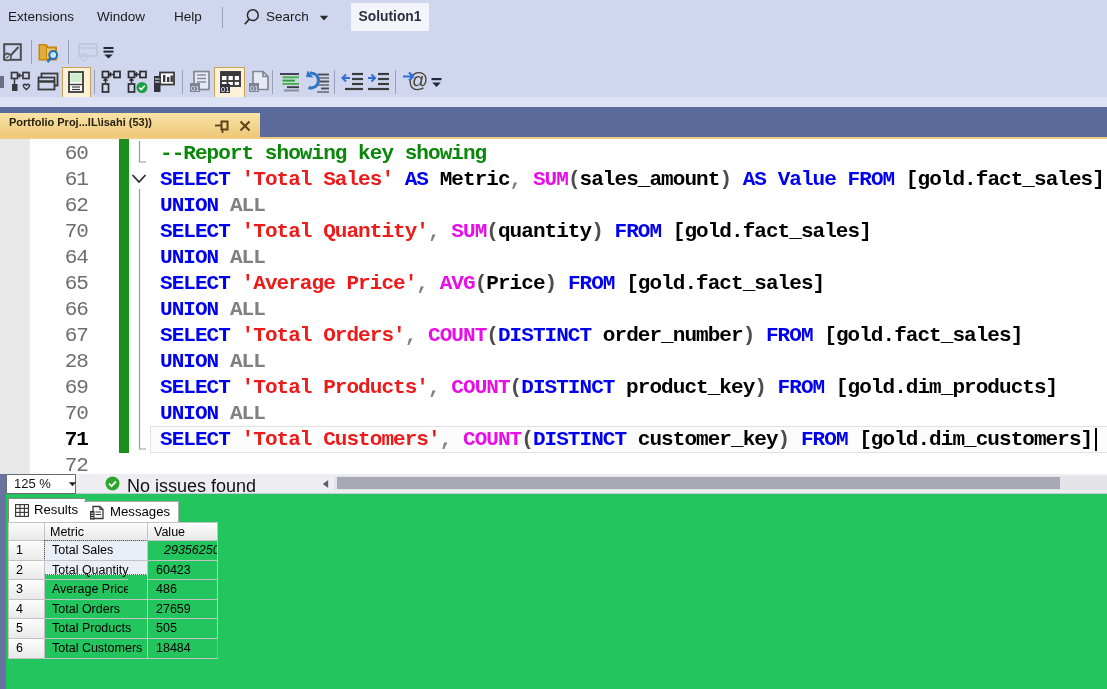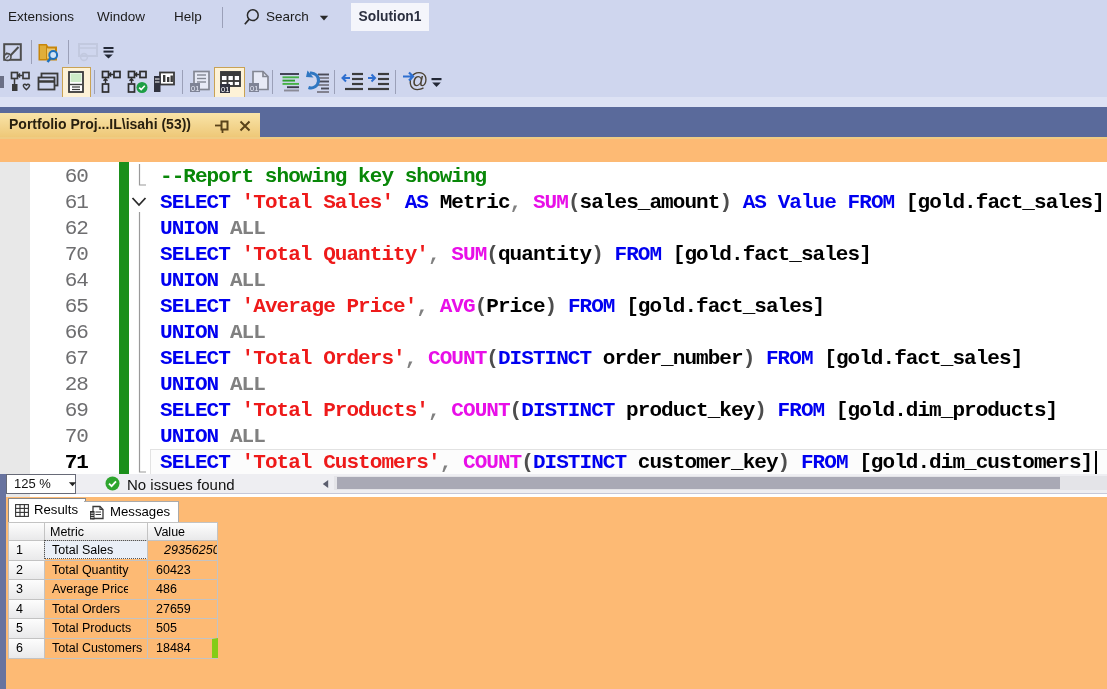--- a/index.html
+++ b/index.html
@@ -1,28 +1,28 @@
 <!DOCTYPE html>
 <html><head>
 <meta charset="utf-8">
 <style>
   html,body{margin:0;padding:0;}
-  #app{position:relative;width:1107px;height:689px;overflow:hidden;background:#fdba74;
+  #app{position:relative;width:1107px;height:689px;overflow:hidden;background:#22c55e;
        font-family:"Liberation Sans",sans-serif;}
   .abs{position:absolute;}
   #chrome{left:0;top:0;width:1107px;height:110px;background:#cfd6ee;}
   .menutext{top:9px;font-size:13.5px;color:#1b1b1b;}
   #sol1{left:351px;top:3px;width:78px;height:28px;background:#f4f5fb;color:#2c3040;
         font-size:13.8px;font-weight:bold;text-align:center;line-height:28px;}
   .vsep{width:1px;background:#9ba0b8;}
   #tabbar{left:0;top:107px;width:1107px;height:30px;background:#5a6a9b;}
   #doctab{left:0;top:6px;width:260px;height:24px;background:linear-gradient(#f9e4a8,#eec878);}
-  #doctab .ttl{position:absolute;left:9px;top:3px;font-size:14px;font-weight:bold;color:#28200f;}
+  #doctab .ttl{position:absolute;left:9px;top:3px;font-size:11px;font-weight:bold;color:#28200f;}
   #tanline{left:0;top:137px;width:1107px;height:2px;background:#efcb83;}
-  #editor{left:0;top:139px;width:1107px;height:335px;background:#ffffff;margin-top:23px;}
+  #editor{left:0;top:139px;width:1107px;height:335px;background:#ffffff;}
   #indmargin{left:0;top:0;width:30px;height:335px;background:#e8e8e8;}
   #greenbar{left:119px;top:0;width:10px;height:314px;background:#1b8f1b;}
   .ln{position:absolute;width:58px;left:30px;text-align:right;color:#6e6e70;
       font-family:"Liberation Mono",monospace;font-size:21px;letter-spacing:-0.95px;line-height:26px;}
   .cl{position:absolute;left:160px;white-space:pre;font-family:"Liberation Mono",monospace;
       font-size:21px;letter-spacing:-0.95px;line-height:26px;font-weight:bold;color:#000;}
   .kw{color:#0000f0;} .str{color:#ee1a1a;} .fn{color:#e80ee8;} .gy{color:#808080;}
   .cm{color:#088708;} .pr{color:#4d4d4d;}
   #curline{left:150px;top:287px;width:957px;height:27px;border:1px solid #e2e2e2;border-right:none;background:#fcfcfc;box-sizing:border-box;}
   #cursor{left:1095px;top:289px;width:2px;height:23px;background:#000;}
@@ -264,21 +264,21 @@
     <div class="abs" id="zoomcombo">
         <span style="position:absolute;left:7px;top:1px;">125 %</span>
       <svg class="abs" style="left:61px;top:6px;" width="9" height="7" viewBox="0 0 10 7">
         <path d="M1 1 L5 5.5 L9 1 Z" fill="#222"></path>
       </svg>
     </div>
     <svg class="abs" style="left:105px;top:2px;" width="15" height="15" viewBox="0 0 15 15">
       <circle cx="7.5" cy="7.5" r="7" fill="#2ea52e"></circle>
       <path d="M4 7.6 L6.6 10.2 L11 5.4" stroke="#fff" stroke-width="1.8" fill="none"></path>
     </svg>
-    <div class="abs" style="left:127px;top:2px;font-size:15px;color:#111;">No issues found</div>
+    <div class="abs" style="left:127px;top:2px;font-size:18px;color:#111;">No issues found</div>
     <svg class="abs" style="left:321px;top:5px;" width="9" height="10" viewBox="0 0 10 11">
       <path d="M8 1 L2 5.5 L8 10 Z" fill="#5b5e6e"></path>
     </svg>
     <div class="abs" style="left:334px;top:2px;width:773px;height:14px;background:#e4e4e8;"></div>
     <div class="abs" style="left:337px;top:3px;width:723px;height:12px;background:#a9a9b5;"></div>
   </div>
 
   <div class="abs" id="leftstrip"></div>
 
   
@@ -310,21 +310,21 @@
   <div class="gcell ghead" style="left:8px;top:522px;width:37px;height:18px;"></div>
   <div class="gcell ghead" style="left:44px;top:522px;width:104px;height:18px;">
       <span style="position:absolute;left:5px;top:2px;">Metric</span>
     </div>
   <div class="gcell ghead" style="left:147px;top:522px;width:71px;height:18px;border-right:1px solid #c3c3c3;">
       <span style="position:absolute;left:6px;top:2px;">Value</span>
     </div>
   <div class="gcell ghead" style="left:8px;top:540.0px;width:37px;height:19.6px;">
       <span style="position:absolute;left:7px;top:2px;">1</span>
     </div>
-  <div class="gcell" style="left:44px;top:540.0px;width:104px;height:19px; background:#eaeff7;outline:1px dotted #555;outline-offset:-1px;">
+  <div class="gcell" style="left:44px;top:540.0px;width:104px;height:35px; background:#eaeff7;outline:1px dotted #555;outline-offset:-1px;">
       <span style="position:absolute;left:7px;top:2px;">Total Sales</span>
     </div>
   <div class="gcell" style="left:147px;top:540.0px;width:71px;height:19.6px;border-right:1px solid #c3c3c3;">
       <span style="position:absolute;left:16px;top:2px;font-style:italic;">29356250</span>
     </div>
   <div class="gcell ghead" style="left:8px;top:559.6px;width:37px;height:19.6px;">
       <span style="position:absolute;left:7px;top:2px;">2</span>
     </div>
   <div class="gcell" style="left:44px;top:559.6px;width:124px;height:19.6px;">
       <span style="position:absolute;left:7px;top:2px;">Total Quantity</span>
@@ -358,17 +358,17 @@
     </div>
   <div class="gcell" style="left:147px;top:618.4px;width:71px;height:19.6px;border-right:1px solid #c3c3c3;">
       <span style="position:absolute;left:8px;top:2px;">505</span>
     </div>
   <div class="gcell ghead" style="left:8px;top:638.0px;width:37px;height:19.6px;">
       <span style="position:absolute;left:7px;top:2px;">6</span>
     </div>
   <div class="gcell" style="left:44px;top:638.0px;width:104px;height:19.6px;">
       <span style="position:absolute;left:7px;top:2px;">Total Customers</span>
     </div>
-  <div class="gcell" style="left:147px;top:638.0px;width:71px;height:19.6px;border-right:6px solid #84cc16;">
+  <div class="gcell" style="left:147px;top:638.0px;width:71px;height:19.6px;border-right:1px solid #84cc16;">
       <span style="position:absolute;left:8px;top:2px;">18484</span>
     </div>
   <div class="abs" style="left:8px;top:657.6px;width:210px;height:1px;background:#c3c3c3;"></div>
 </div>
 
 </body></html>

